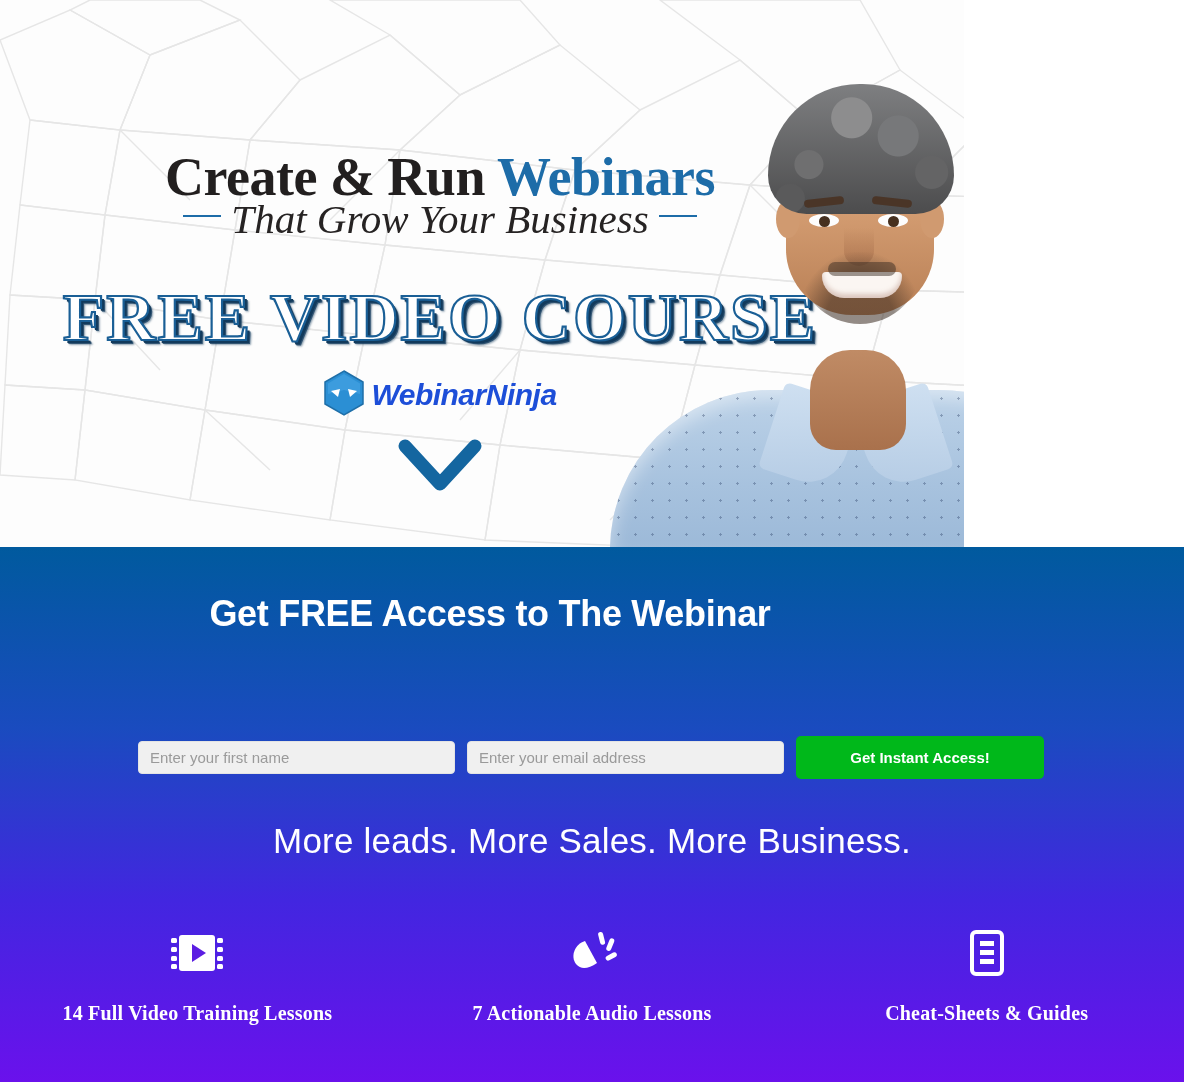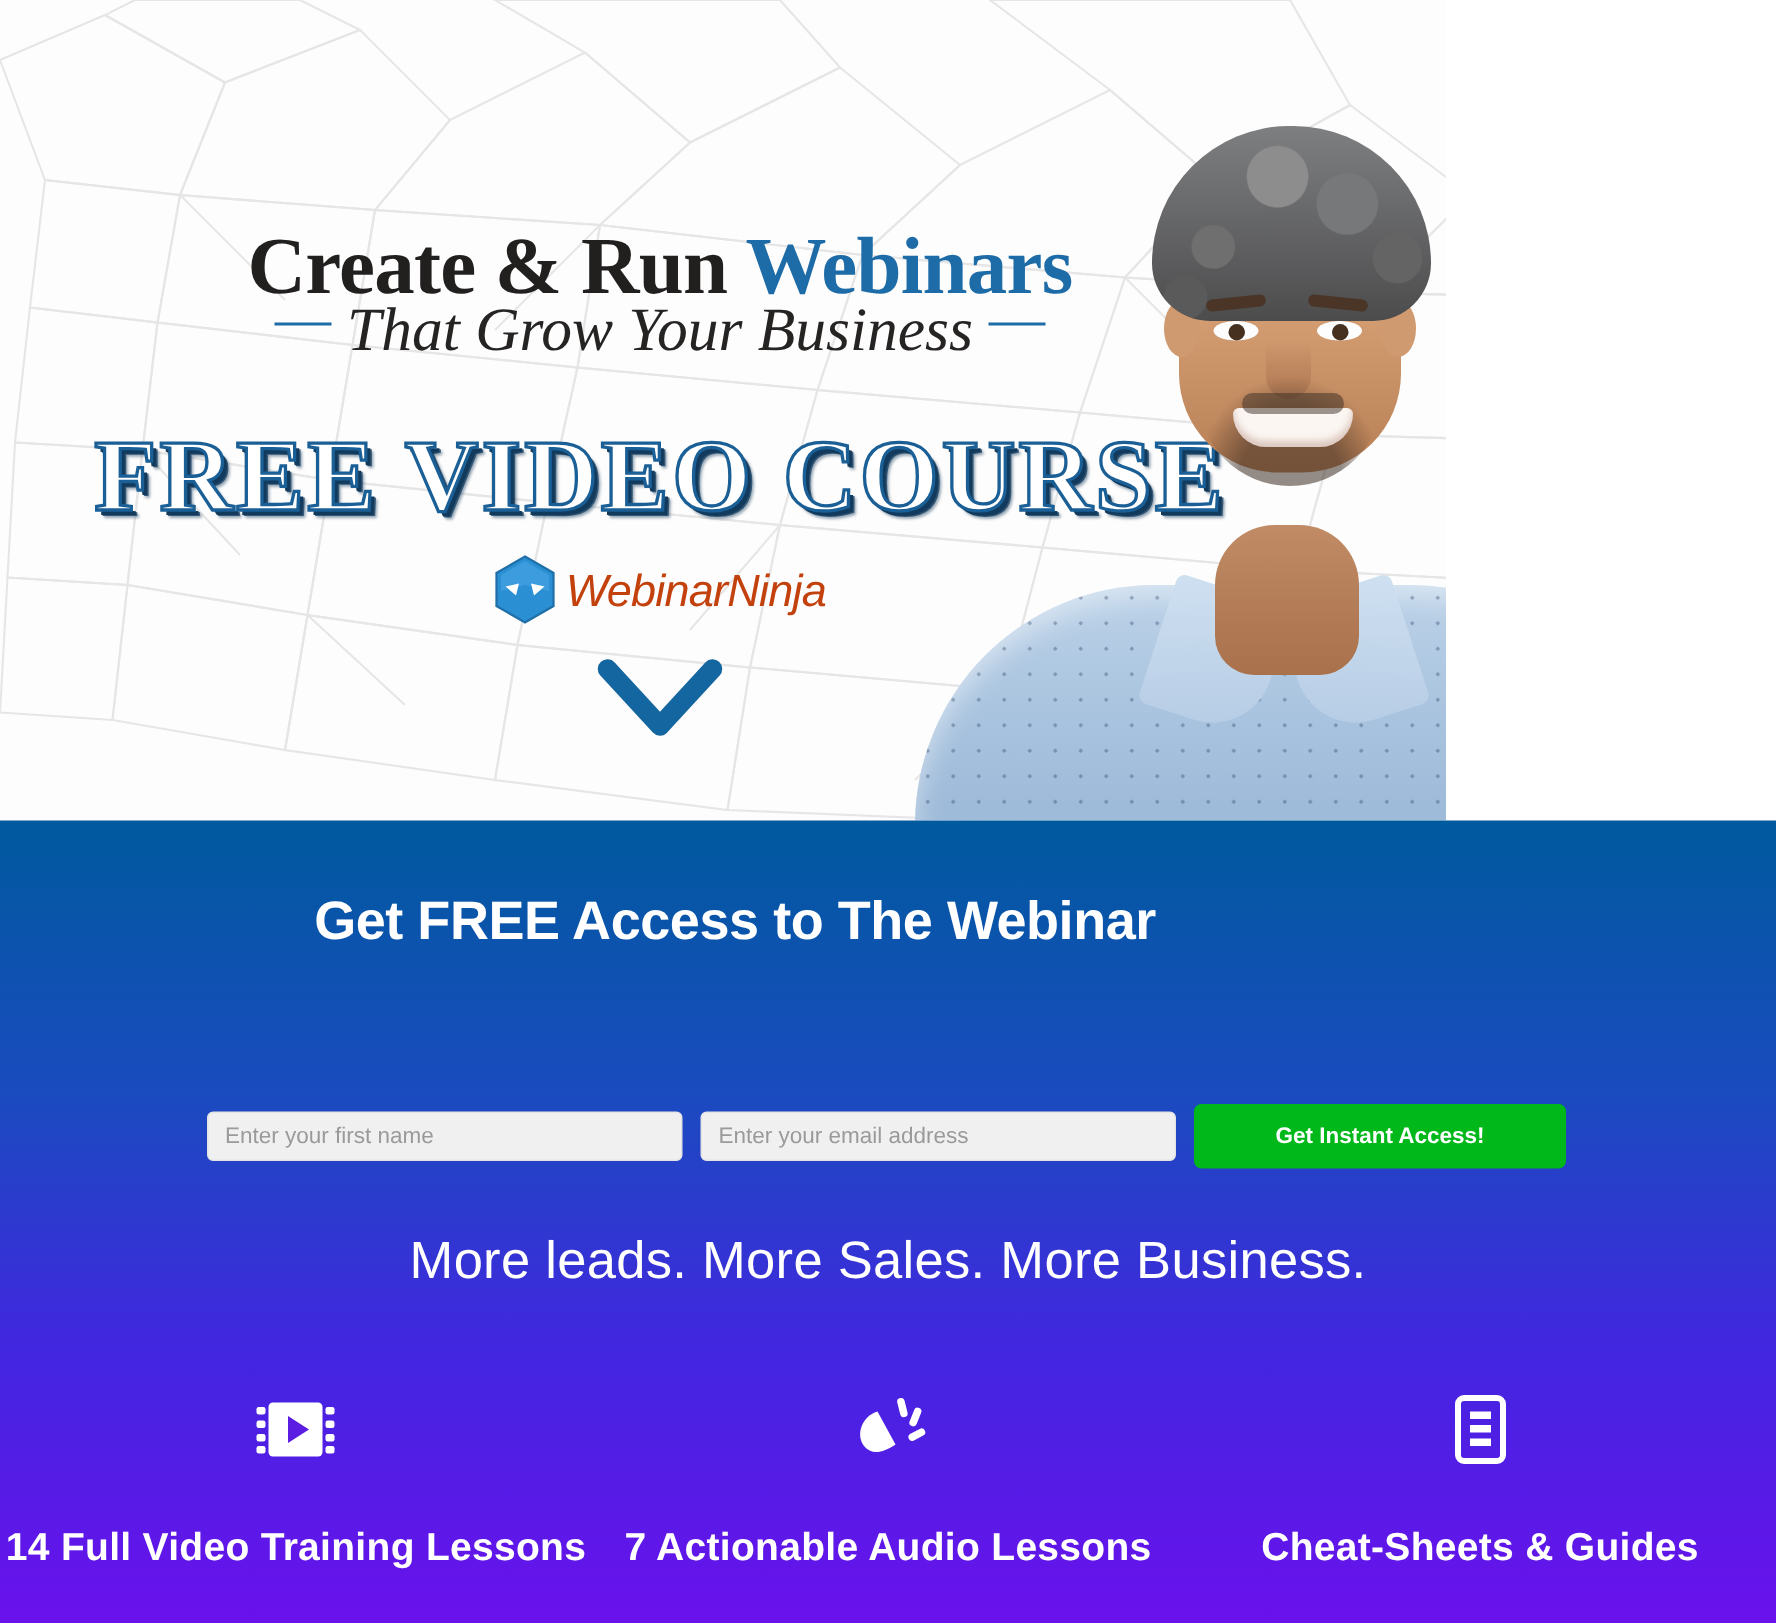--- a/index.html
+++ b/index.html
@@ -60,22 +60,22 @@
     position:absolute;left:0;top:372px;width:880px;text-align:center;
     white-space:nowrap;
   }
   .logo-mark{
     display:inline-block;vertical-align:middle;width:42px;height:46px;
     position:relative;top:-2px;
   }
   .logo-text{
     display:inline-block;vertical-align:middle;
     font-family:"Liberation Sans",sans-serif;
-    font-style:italic;font-weight:normal;font-size:30px;
-    color:#c2410c;letter-spacing:-0.5px;margin-left:6px;text-align:center;
+    font-style:italic;font-weight:bold;font-size:30px;
+    color:#1d4ed8;letter-spacing:-0.5px;margin-left:6px;text-align:center;
   }
 
   .chevron{
     position:absolute;left:0;top:438px;width:880px;text-align:center;
   }
 
   
   .person{
     position:absolute;left:600px;top:0;width:584px;height:547px;overflow:hidden;
   }
@@ -205,22 +205,22 @@
 
   .features{
     position:absolute;left:0;top:375px;width:1184px;
     display:flex;
   }
   .feature{
     flex:1;text-align:center;
   }
   .feature-icon{height:62px;display:flex;align-items:center;justify-content:center;}
   .feature-label{
-    margin-top:32px;color:#ffffff;font-family:Liberation Sans, sans-serif;
-    font-weight:bold;font-size:26px;letter-spacing:0.2px;
+    margin-top:18px;color:#ffffff;font-family:Liberation Serif, serif;
+    font-weight:bold;font-size:20px;letter-spacing:0.2px;
   }
 </style>
 </head>
 <body>
 
 <div class="page">
 
   <div class="hero">
 
     <svg class="hero-pattern" viewBox="0 0 1184 547" preserveAspectRatio="none">

